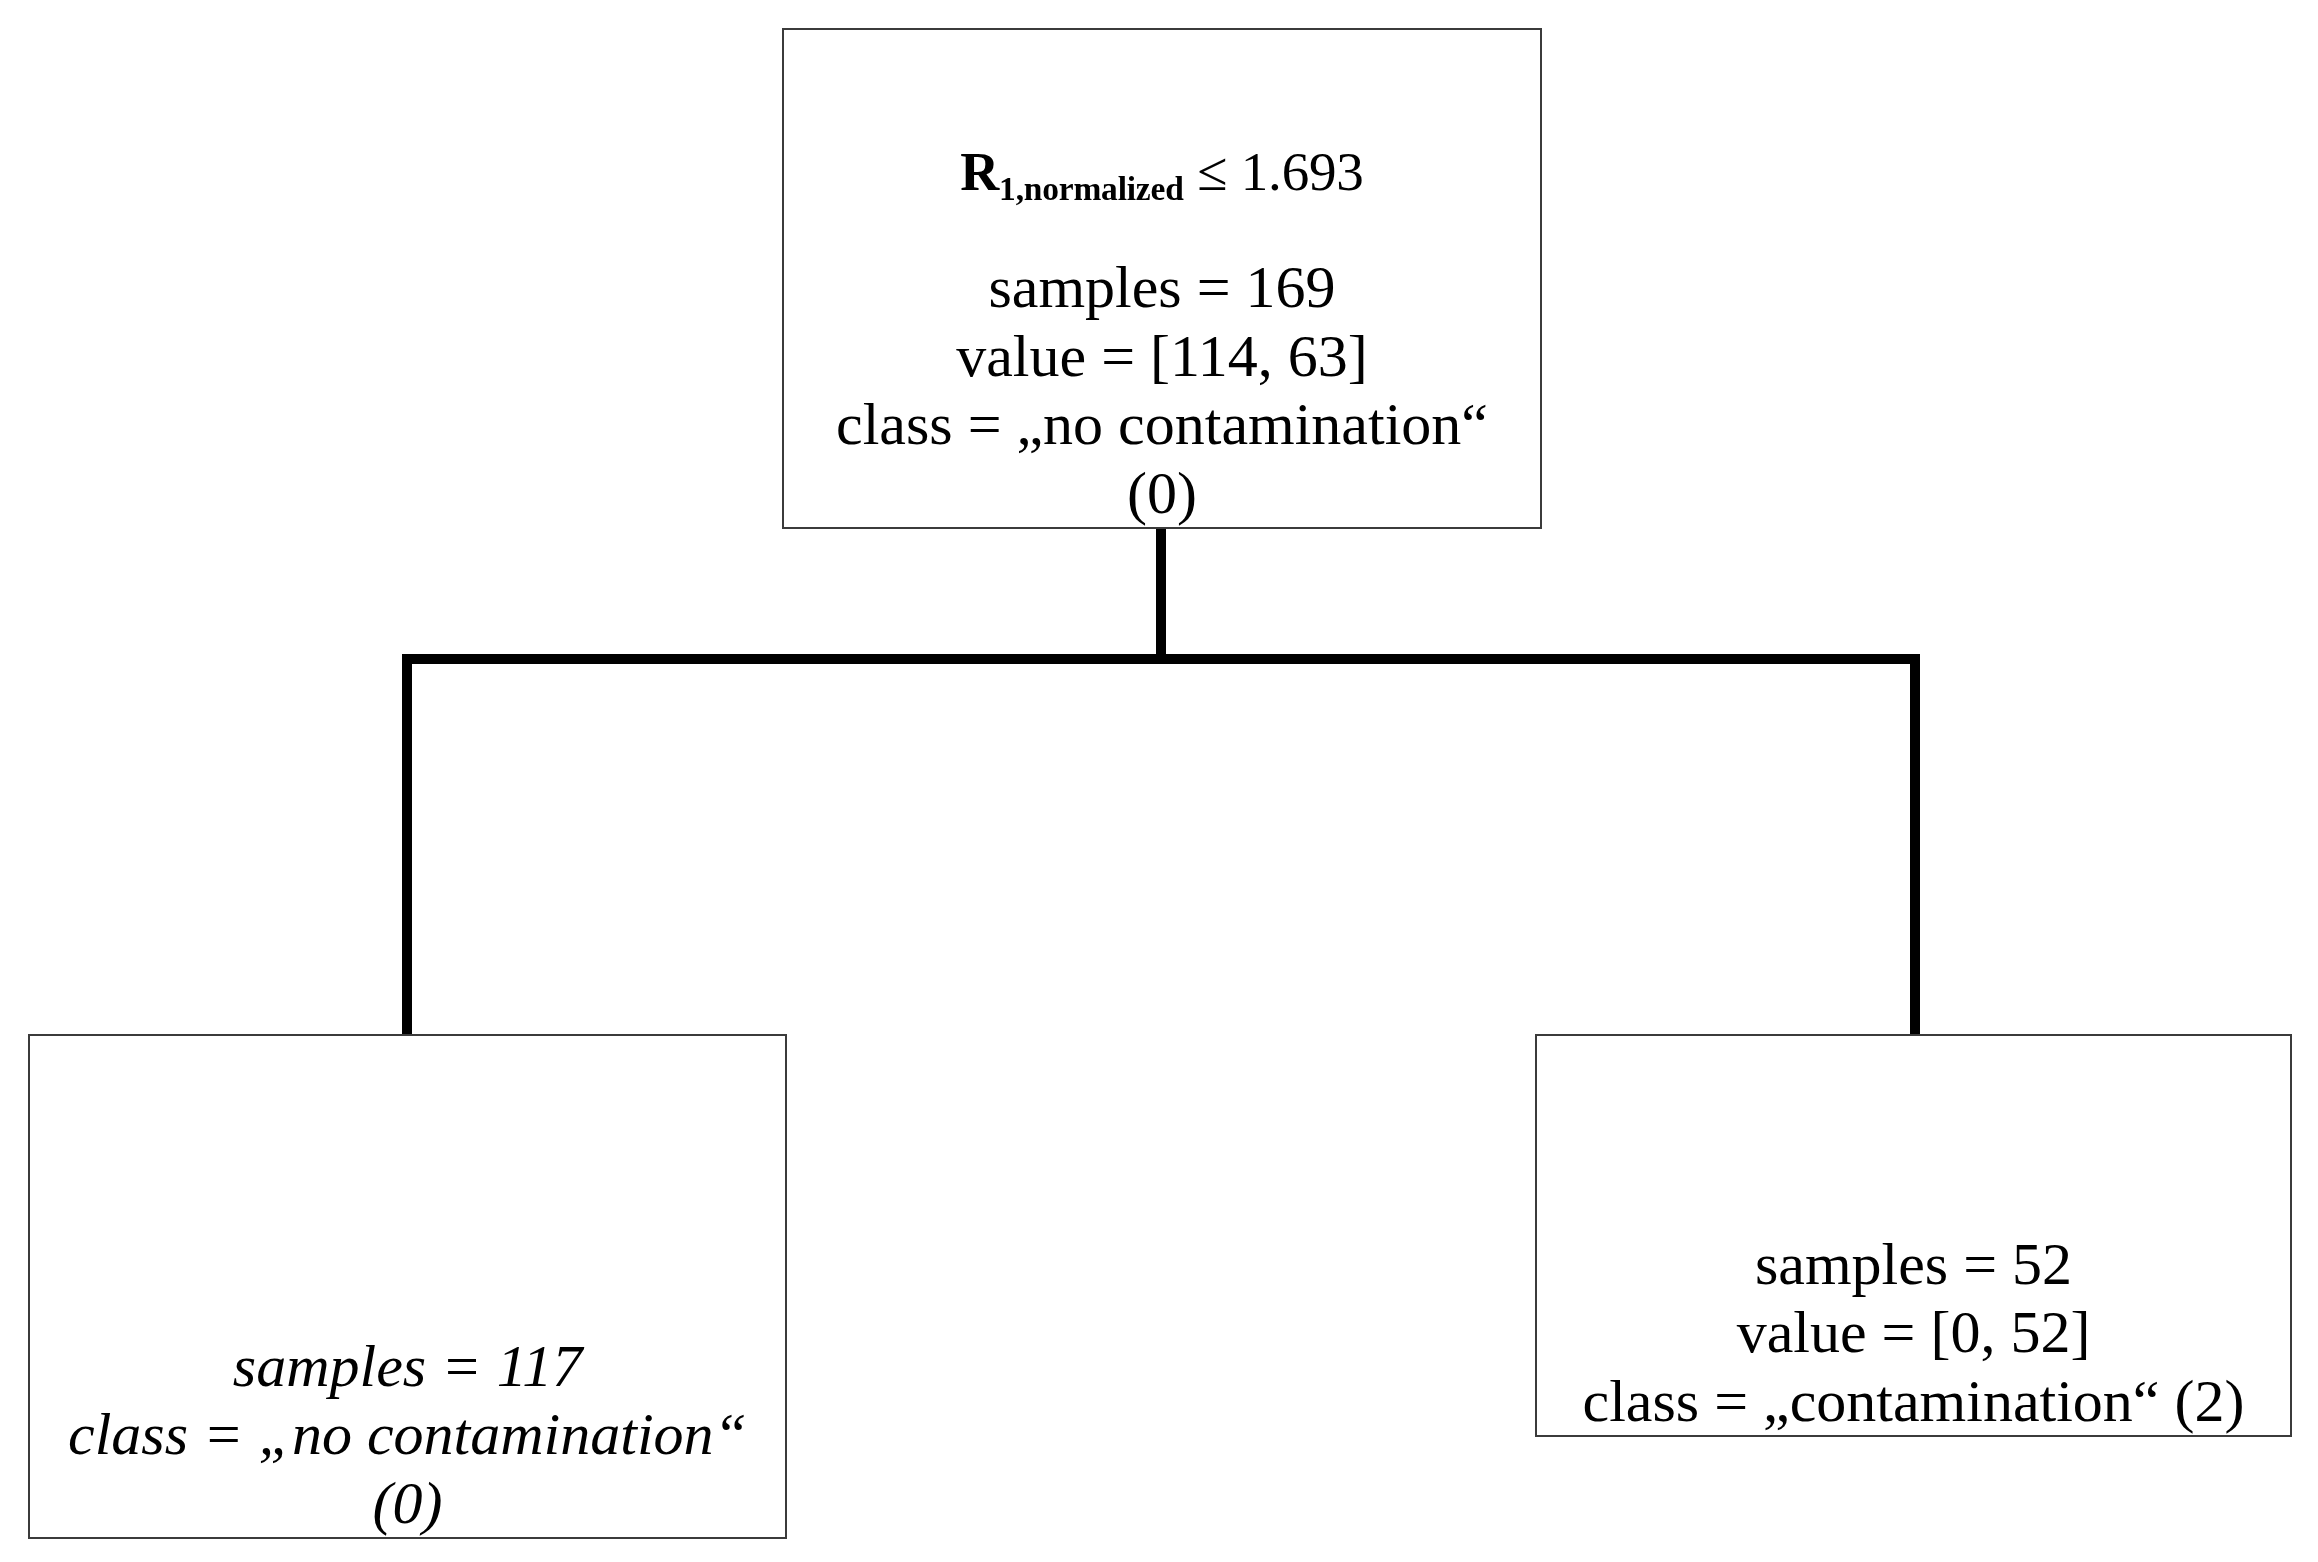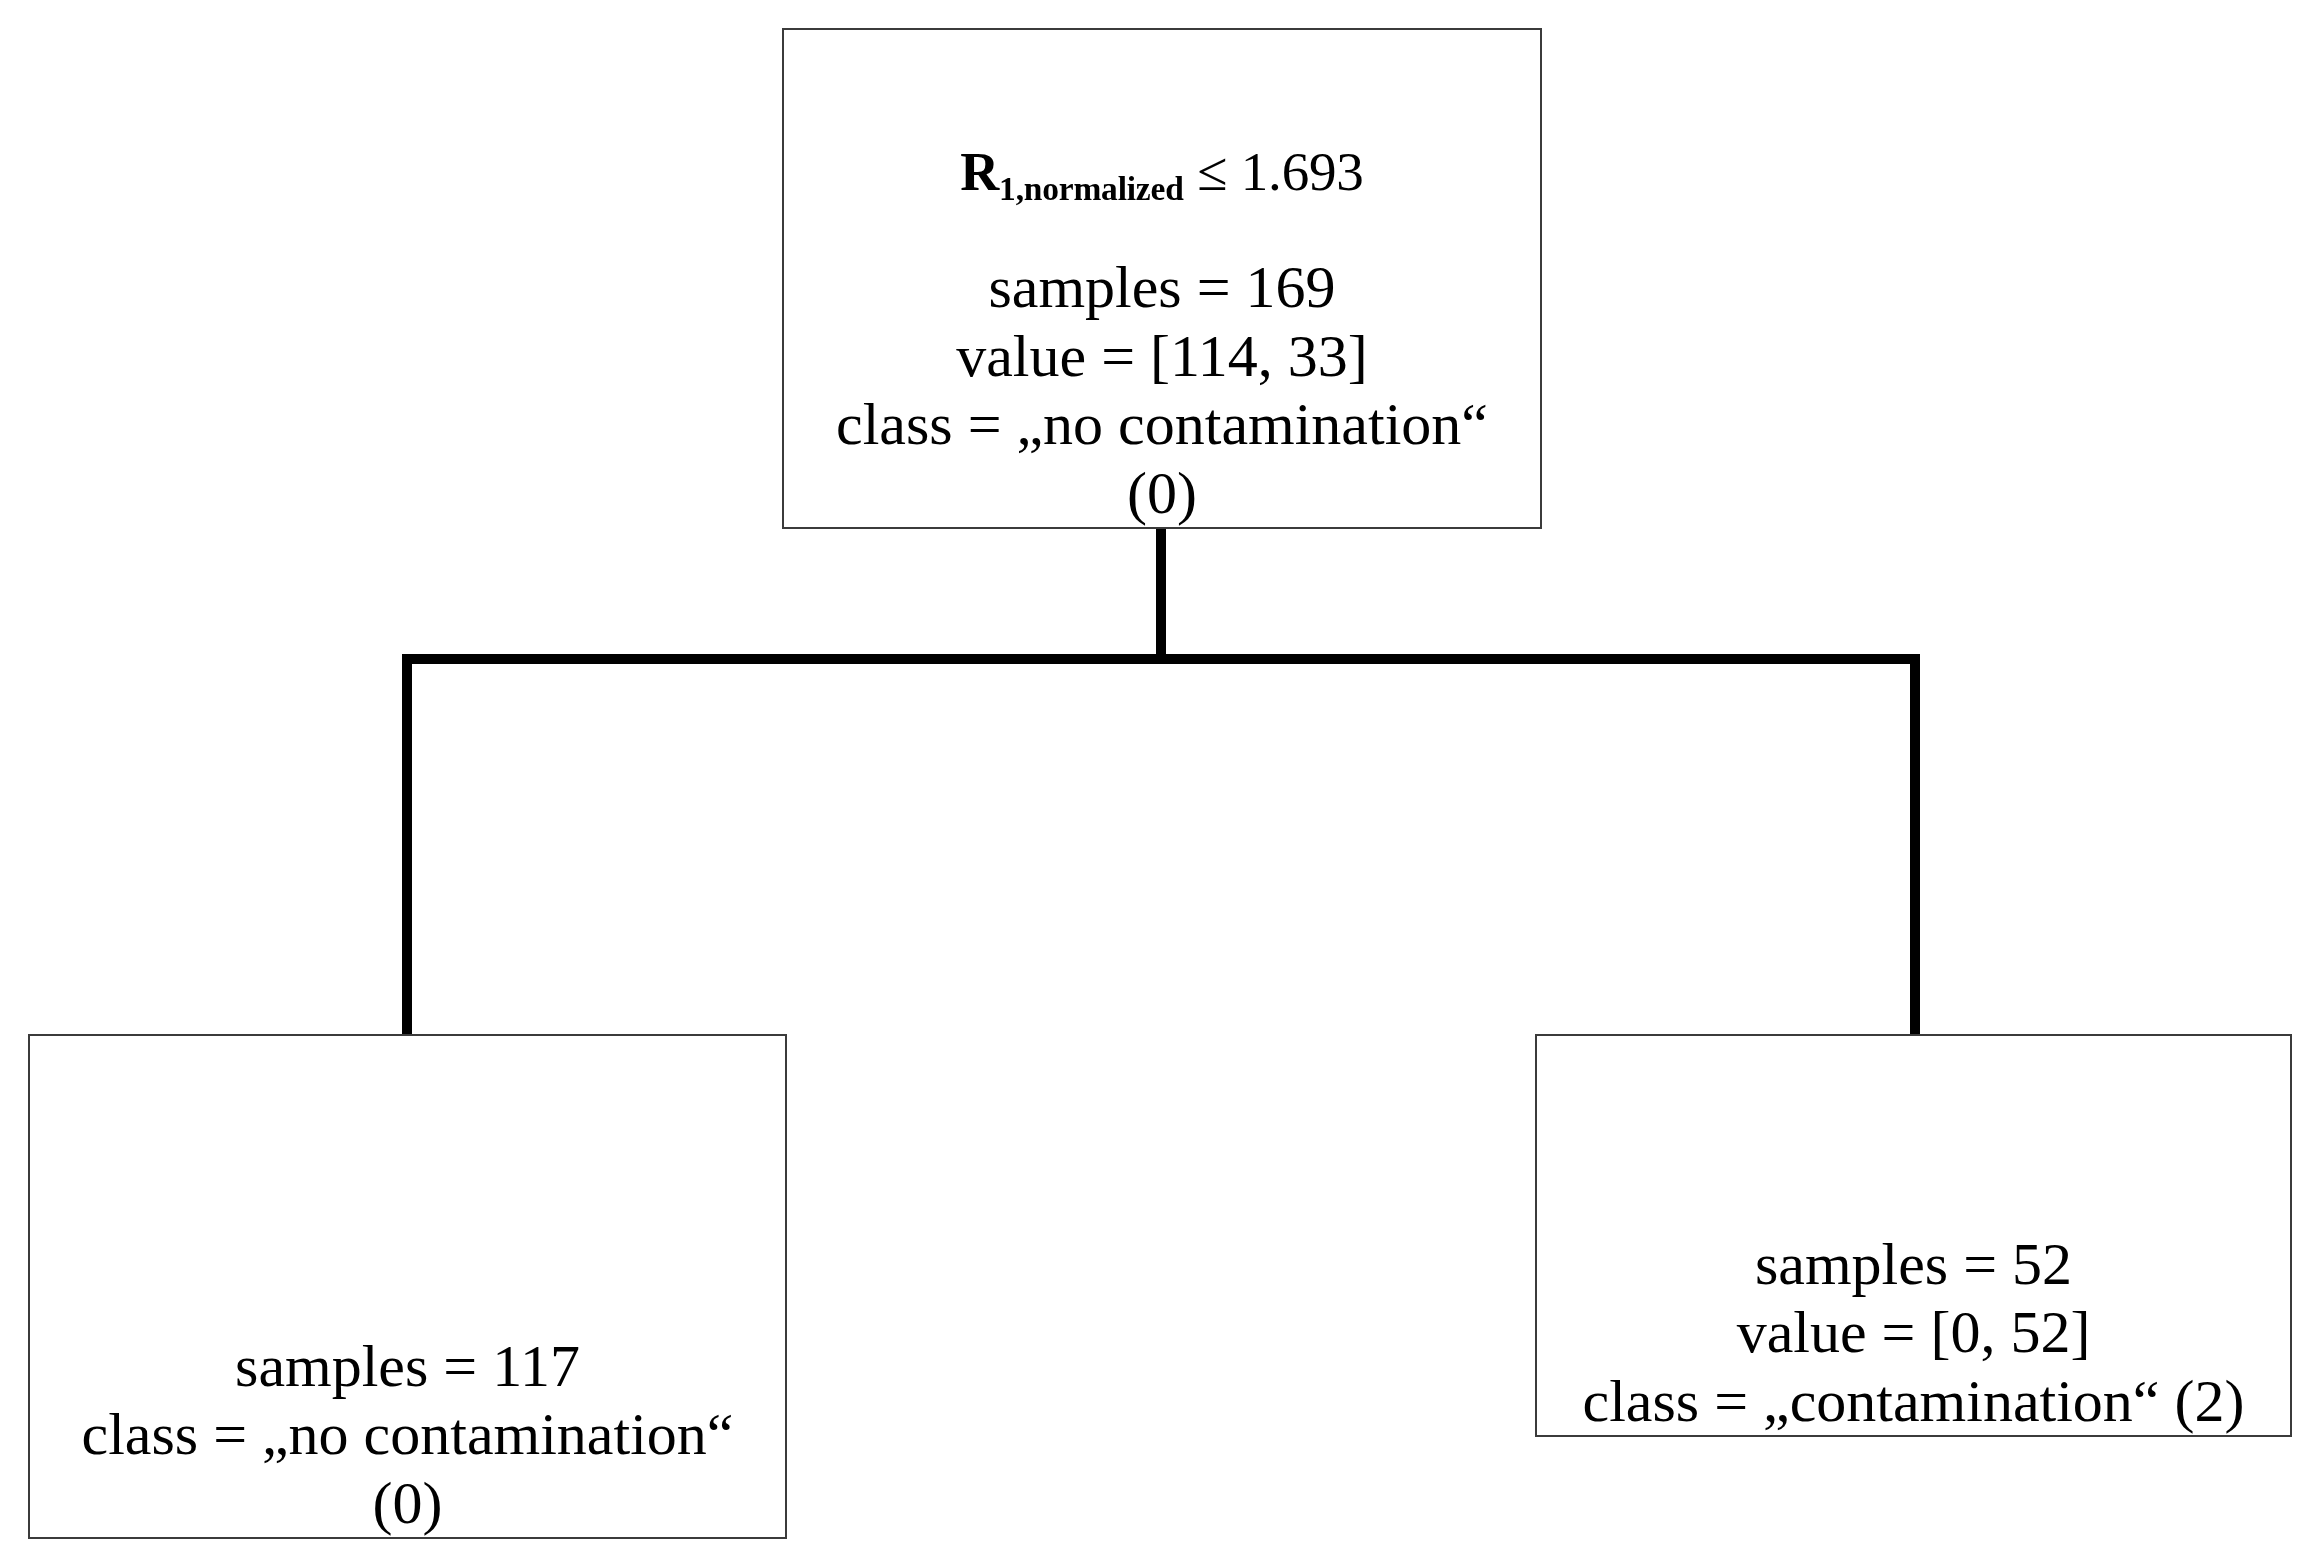--- a/index.html
+++ b/index.html
@@ -80,21 +80,21 @@
 
   
   .root-gap { height: 45px; }
 
   
   .overflow-line {
     display: block;
     white-space: nowrap;
   }
 
-  .node-leaf-left .stats  { margin-top: 26px; }
+  .node-leaf-left .stats  { margin-top: 26px; font-style: italic; }
   .node-leaf-right .stats { margin-top: 48px; }
 
   
   .edge {
     position: absolute;
     background: #000000;
   }
   
   .edge-stem {
     left: 1156px;
@@ -134,21 +134,21 @@
   <div class="edge edge-drop-left"></div>
   <div class="edge edge-drop-right"></div>
 
   <div class="node node-root">
     <div class="condition">
       <span>R</span><span class="sub">1,normalized</span><span class="op"> <span>≤</span> <span>1.693</span></span>
     </div>
     <div class="root-gap"></div>
     <div class="stats">
       <span class="line">samples = 169</span>
-      <span class="line">value = [114, 33]</span>
+      <span class="line">value = [114, 63]</span>
       <span class="line">class = „no contamination“</span>
       <span class="line">(0)</span>
     </div>
   </div>
 
   <div class="node node-leaf-left">
     <div class="stats">
       <span class="line">samples = 117</span>
       <span class="overflow-line">class = „no contamination“</span>
       <span class="line">(0)</span>

